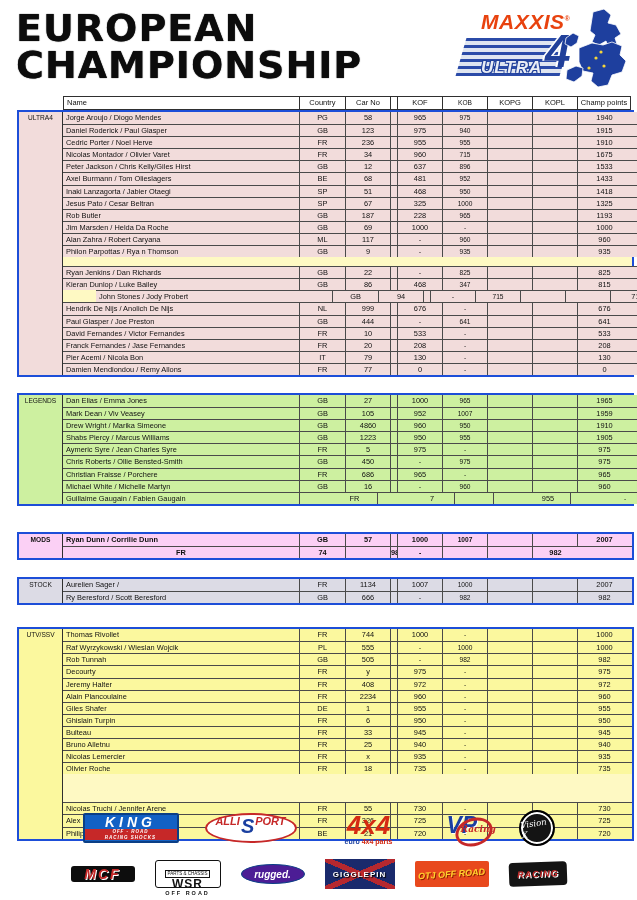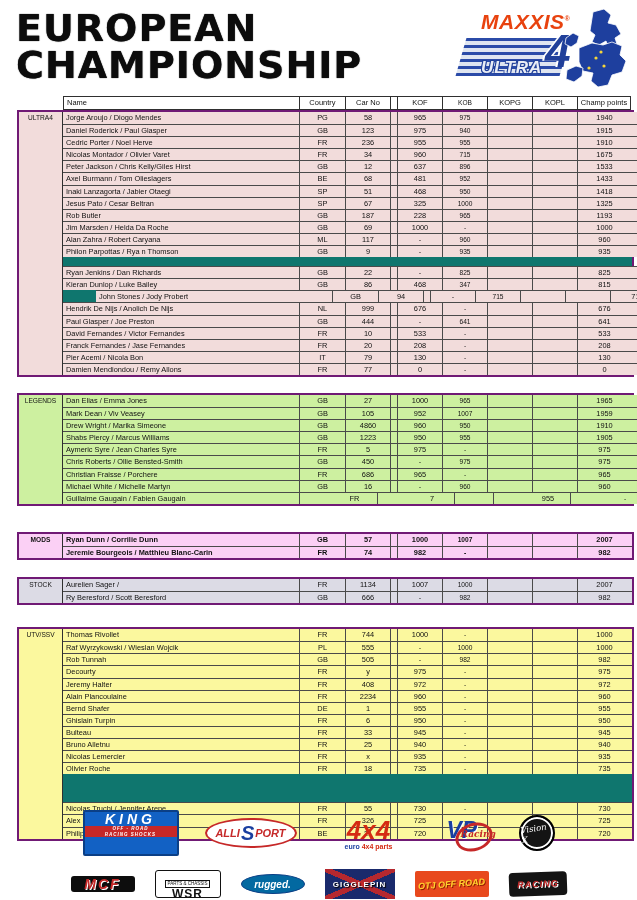--- a/index.html
+++ b/index.html
@@ -42,21 +42,21 @@
   .tablewrap{position:absolute;left:17px;top:96px;width:617px;}
   .thead{
     display:grid;grid-template-columns:237px 46px 45px 7px 45px 45px 45px 45px 53px;
     margin-left:46px;height:14px;line-height:12px;font-size:7.5px;
   }
   .hcell{
     border:1px solid #2f2f2f;margin-left:-1px;background:#fff;text-align:center;
     box-sizing:border-box;overflow:hidden;white-space:nowrap;
   }
   .hcell:first-child{margin-left:0;text-align:left;padding-left:3px;}
-  .section{display:flex;border:2px solid #701a75;box-sizing:border-box;background:#0f766e;}
+  .section{display:flex;border:2px solid #1d4ed8;box-sizing:border-box;background:#fef9c3;}
   #sections .section:nth-child(2){margin-top:16px;}
   #sections .section:nth-child(3){margin-top:26px;font-weight:bold;}
   #sections .section:nth-child(4){margin-top:17px;}
   #sections .section:nth-child(5){margin-top:22px;}
   .section-label{
     width:44px;flex:0 0 44px;border-right:1px solid #2f2f2f;
     font-size:6.6px;text-align:center;padding-top:2px;box-sizing:border-box;
   }
   .rows{flex:1;}
   .row{
@@ -70,28 +70,28 @@
   }
   .cell:last-child{border-right:none;}
   .c-name{text-align:left;padding-left:3px;}
   .c-kob{font-size:6.6px;}
   
   .sponsors{position:absolute;left:0;top:810px;width:637px;}
   .srow{display:flex;justify-content:center;align-items:center;gap:26px;}
   .srow2{margin-top:13px;gap:20px;}
   .logo{flex:0 0 auto;}
   .king{
-    width:96px;height:46px;background:#1261c4;border:2px solid #0b3f86;border-radius:2px;
+    width:96px;height:30px;background:#1261c4;border:2px solid #0b3f86;border-radius:2px;
     color:#fff;text-align:center;font-style:italic;box-sizing:border-box;
   }
   .king .big{font-weight:900;font-size:14px;letter-spacing:4px;line-height:14px;display:block;}
   .king .sub{display:block;background:#c62828;font-size:4.5px;line-height:5.5px;font-weight:700;letter-spacing:1px;}
   .allisport{
     width:92px;height:30px;border:2px solid #c62828;border-radius:50%;background:#fff;
-    display:flex;align-items:center;justify-content:center;font-style:italic;font-weight:900;box-sizing:border-box;
+    display:flex;justify-content:center;font-style:italic;font-weight:900;box-sizing:border-box;
   }
   .allisport .p1,.allisport .p3{color:#c62828;font-size:11px;}
   .allisport .p2{color:#1a3fa0;font-size:20px;margin:0 1px;}
   .euro4x4{width:92px;height:32px;position:relative;text-align:center;}
   .euro4x4 .big{color:#d42a12;font-weight:900;font-style:italic;font-size:26px;line-height:26px;}
   .euro4x4 .small{font-size:7px;color:#d42a12;font-weight:700;}
   .euro4x4 .small b{color:#1a3fa0;}
   .vp{width:52px;height:32px;position:relative;}
   .vp .letters{position:absolute;left:6px;top:0;color:#1a3fa0;font-weight:900;font-size:23px;font-style:italic;text-shadow:1px 1px 0 #fff;}
   .vp .oval{position:absolute;left:14px;top:6px;width:32px;height:22px;border:3px solid #c62828;border-radius:50%;transform:rotate(-18deg);}
@@ -100,21 +100,21 @@
     width:36px;height:36px;border-radius:50%;background:#141414;border:2px solid #000;
     box-shadow:inset 0 0 0 2px #fff;display:flex;align-items:center;justify-content:center;box-sizing:border-box;
   }
   .visionx span{color:#fff;font-style:italic;font-size:8.5px;font-family:"DejaVu Serif", serif;transform:rotate(-8deg);}
   .mcf{width:64px;height:16px;background:#0d0d0d;border-radius:3px;display:flex;align-items:center;justify-content:center;}
   .mcf span{color:#c62828;font-weight:900;font-style:italic;font-size:14px;letter-spacing:2px;text-shadow:1px 1px 0 #fff;}
   .wsr{width:66px;height:28px;background:#fff;border:1px solid #111;border-radius:3px;text-align:center;box-sizing:border-box;}
   .wsr .t{font-size:4.5px;line-height:6px;border:1px solid #111;display:inline-block;padding:0 2px;margin-top:1px;}
   .wsr .m{font-size:12px;line-height:11px;font-weight:900;letter-spacing:1px;color:#111;display:block;}
   .wsr .b{font-size:5.5px;line-height:6px;font-weight:700;letter-spacing:2px;display:block;}
-  .rugged{width:62px;height:18px;background:#0369a1;border-radius:50%;border:1px solid #0b3f86;display:flex;align-items:center;justify-content:center;}
+  .rugged{width:62px;height:18px;background:#4c1d95;border-radius:50%;border:1px solid #0b3f86;display:flex;align-items:center;justify-content:center;}
   .rugged span{color:#fff;font-style:italic;font-weight:700;font-size:10px;}
   .gigglepin{
     width:70px;height:30px;position:relative;display:flex;align-items:center;justify-content:center;
     background:
       linear-gradient(to bottom right, transparent 45%, rgba(198,40,40,.9) 45% 55%, transparent 55%),
       linear-gradient(to bottom left, transparent 45%, rgba(198,40,40,.9) 45% 55%, transparent 55%),
       #1a2a6c;
   }
   .gigglepin span{color:#fff;font-weight:900;font-size:8px;letter-spacing:1px;text-shadow:1px 1px 1px #000;}
   .otj{width:74px;height:26px;background:#e8491d;border-radius:2px;display:flex;align-items:center;justify-content:center;}
@@ -509,21 +509,20 @@
             <div class="cell c-country">GB</div>
             <div class="cell c-carno">57</div>
             <div class="cell c-gap"></div>
             <div class="cell c-kof">1000</div>
             <div class="cell c-kob">1007</div>
             <div class="cell c-kopg"></div>
             <div class="cell c-kopl"></div>
             <div class="cell c-champ">2007</div>
           </div>
           <div class="row" style="background: rgb(251, 208, 245);">
-            <div class="cell c-name">Jeremie Bourgeois / Matthieu Blanc-Carin</div>
             <div class="cell c-country">FR</div>
             <div class="cell c-carno">74</div>
             <div class="cell c-gap"></div>
             <div class="cell c-kof">982</div>
             <div class="cell c-kob">-</div>
             <div class="cell c-kopg"></div>
             <div class="cell c-kopl"></div>
             <div class="cell c-champ">982</div>
           </div>
         </div>
@@ -618,21 +617,21 @@
             <div class="cell c-country">FR</div>
             <div class="cell c-carno">2234</div>
             <div class="cell c-gap"></div>
             <div class="cell c-kof">960</div>
             <div class="cell c-kob">-</div>
             <div class="cell c-kopg"></div>
             <div class="cell c-kopl"></div>
             <div class="cell c-champ">960</div>
           </div>
           <div class="row" style="background: rgb(251, 248, 158);">
-            <div class="cell c-name">Bernd Shafer</div>
+            <div class="cell c-name">Giles Shafer</div>
             <div class="cell c-country">DE</div>
             <div class="cell c-carno">1</div>
             <div class="cell c-gap"></div>
             <div class="cell c-kof">955</div>
             <div class="cell c-kob">-</div>
             <div class="cell c-kopg"></div>
             <div class="cell c-kopl"></div>
             <div class="cell c-champ">955</div>
           </div>
           <div class="row" style="background: rgb(251, 248, 158);">

